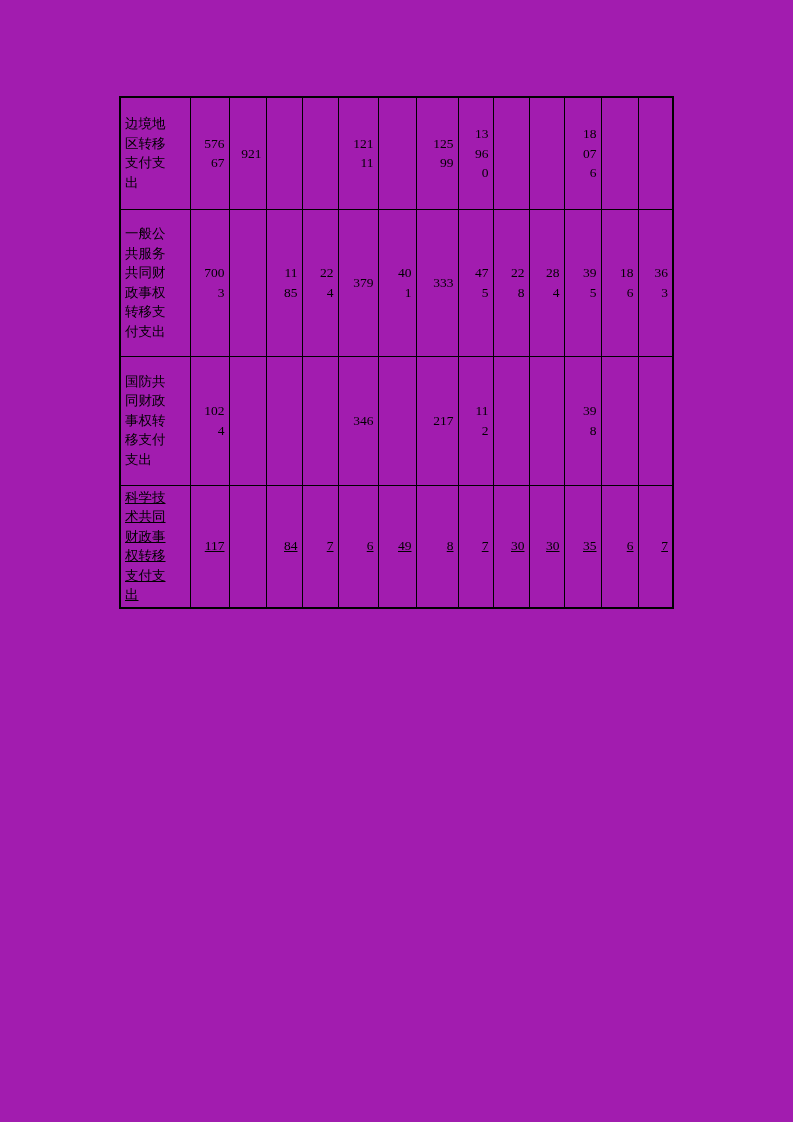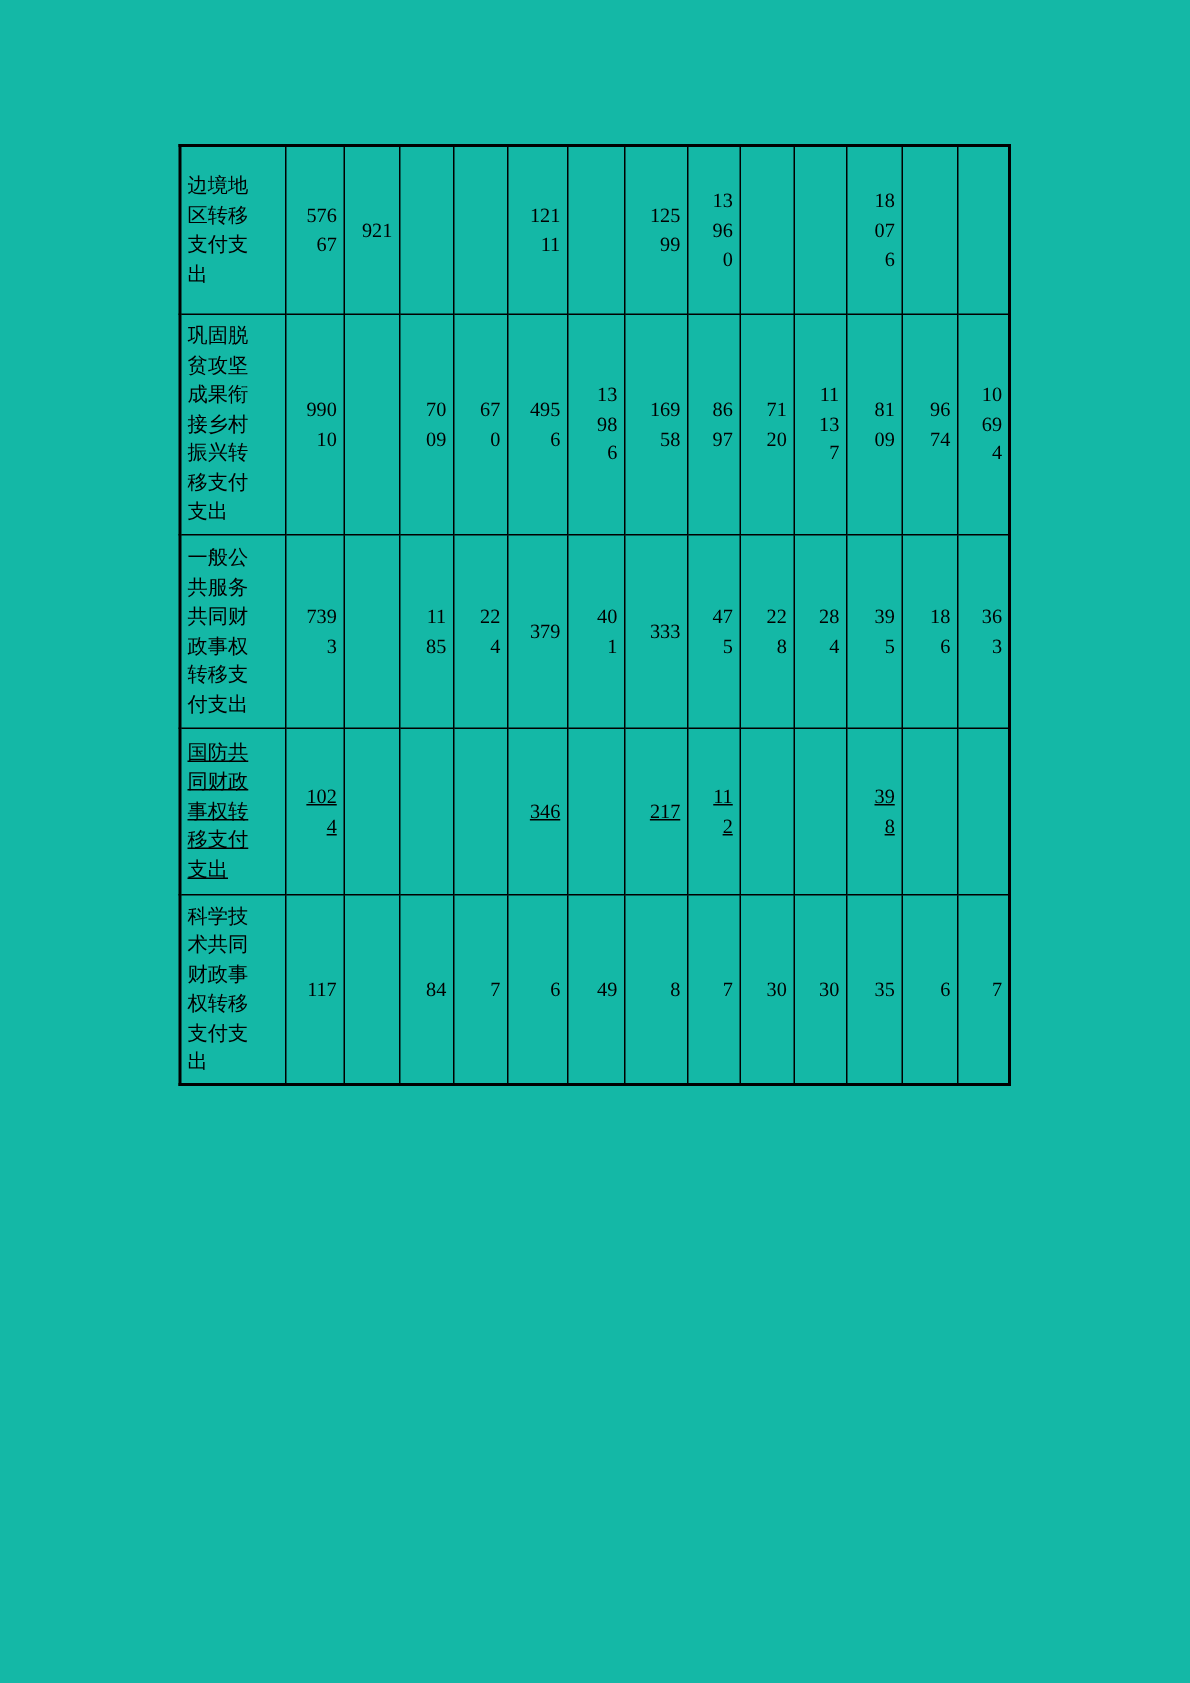--- a/index.html
+++ b/index.html
@@ -4,21 +4,21 @@
 <style>
   html, body {
     margin: 0;
     padding: 0;
     background: #ffffff;
   }
   .page {
     position: relative;
     width: 793px;
     height: 1122px;
-    background: #14b8a6;
+    background: #a21caf;
     overflow: hidden;
     font-family: "Liberation Serif", "DejaVu Serif", serif;
   }
   table.fiscal-table {
     position: absolute;
     left: 119px;
     top: 96px;
     width: 553px;
     border-collapse: collapse;
     table-layout: fixed;
@@ -111,64 +111,27 @@
 0</td>
           <td class="value-cell"></td>
           <td class="value-cell"></td>
           <td class="value-cell">18
 07
 6</td>
           <td class="value-cell"></td>
           <td class="value-cell"></td>
         </tr>
         <tr>
-          <td class="label-cell">巩固脱
-贫攻坚
-成果衔
-接乡村
-振兴转
-移支付
-支出</td>
-          <td class="value-cell">990
-10</td>
-          <td class="value-cell"></td>
-          <td class="value-cell">70
-09</td>
-          <td class="value-cell">67
-0</td>
-          <td class="value-cell">495
-6</td>
-          <td class="value-cell">13
-98
-6</td>
-          <td class="value-cell">169
-58</td>
-          <td class="value-cell">86
-97</td>
-          <td class="value-cell">71
-20</td>
-          <td class="value-cell">11
-13
-7</td>
-          <td class="value-cell">81
-09</td>
-          <td class="value-cell">96
-74</td>
-          <td class="value-cell">10
-69
-4</td>
-        </tr>
-        <tr>
           <td class="label-cell">一般公
 共服务
 共同财
 政事权
 转移支
 付支出</td>
-          <td class="value-cell">739
+          <td class="value-cell">700
 3</td>
           <td class="value-cell"></td>
           <td class="value-cell">11
 85</td>
           <td class="value-cell">22
 4</td>
           <td class="value-cell">379</td>
           <td class="value-cell">40
 1</td>
           <td class="value-cell">333</td>

